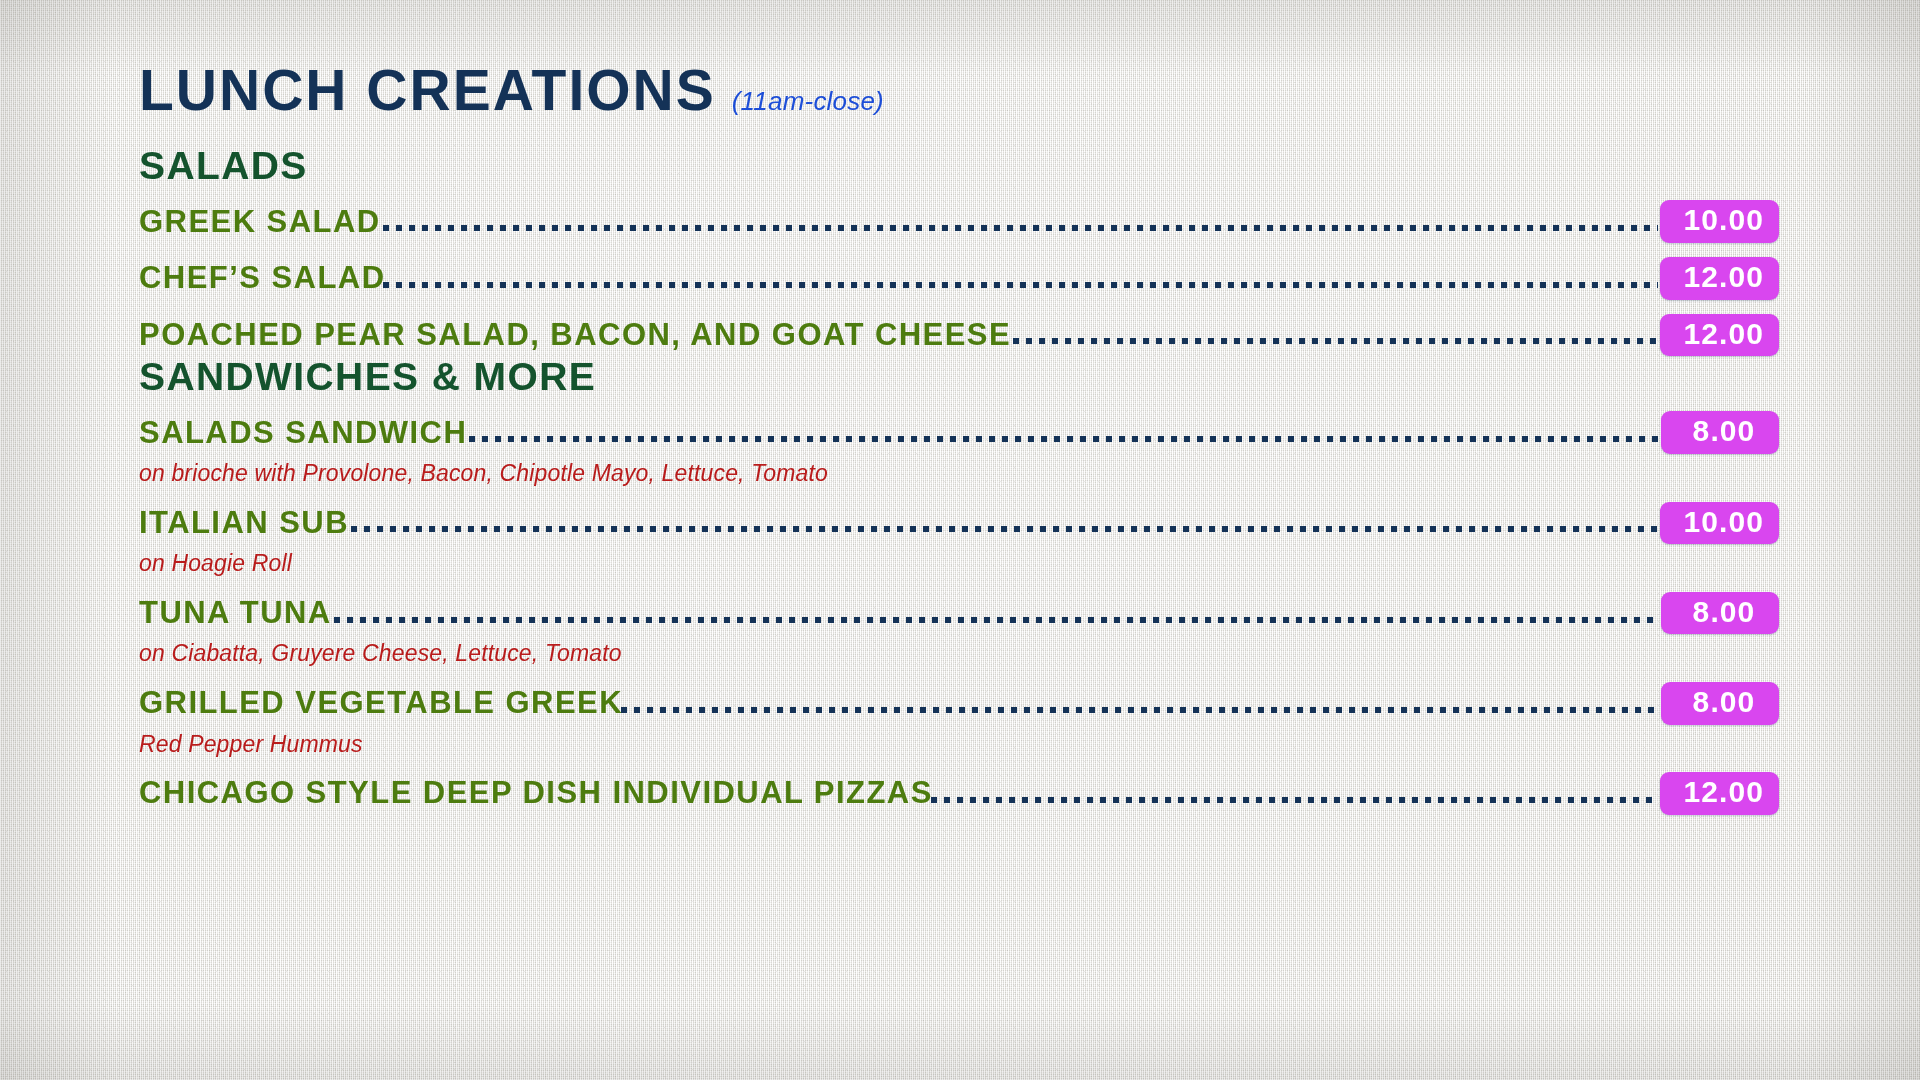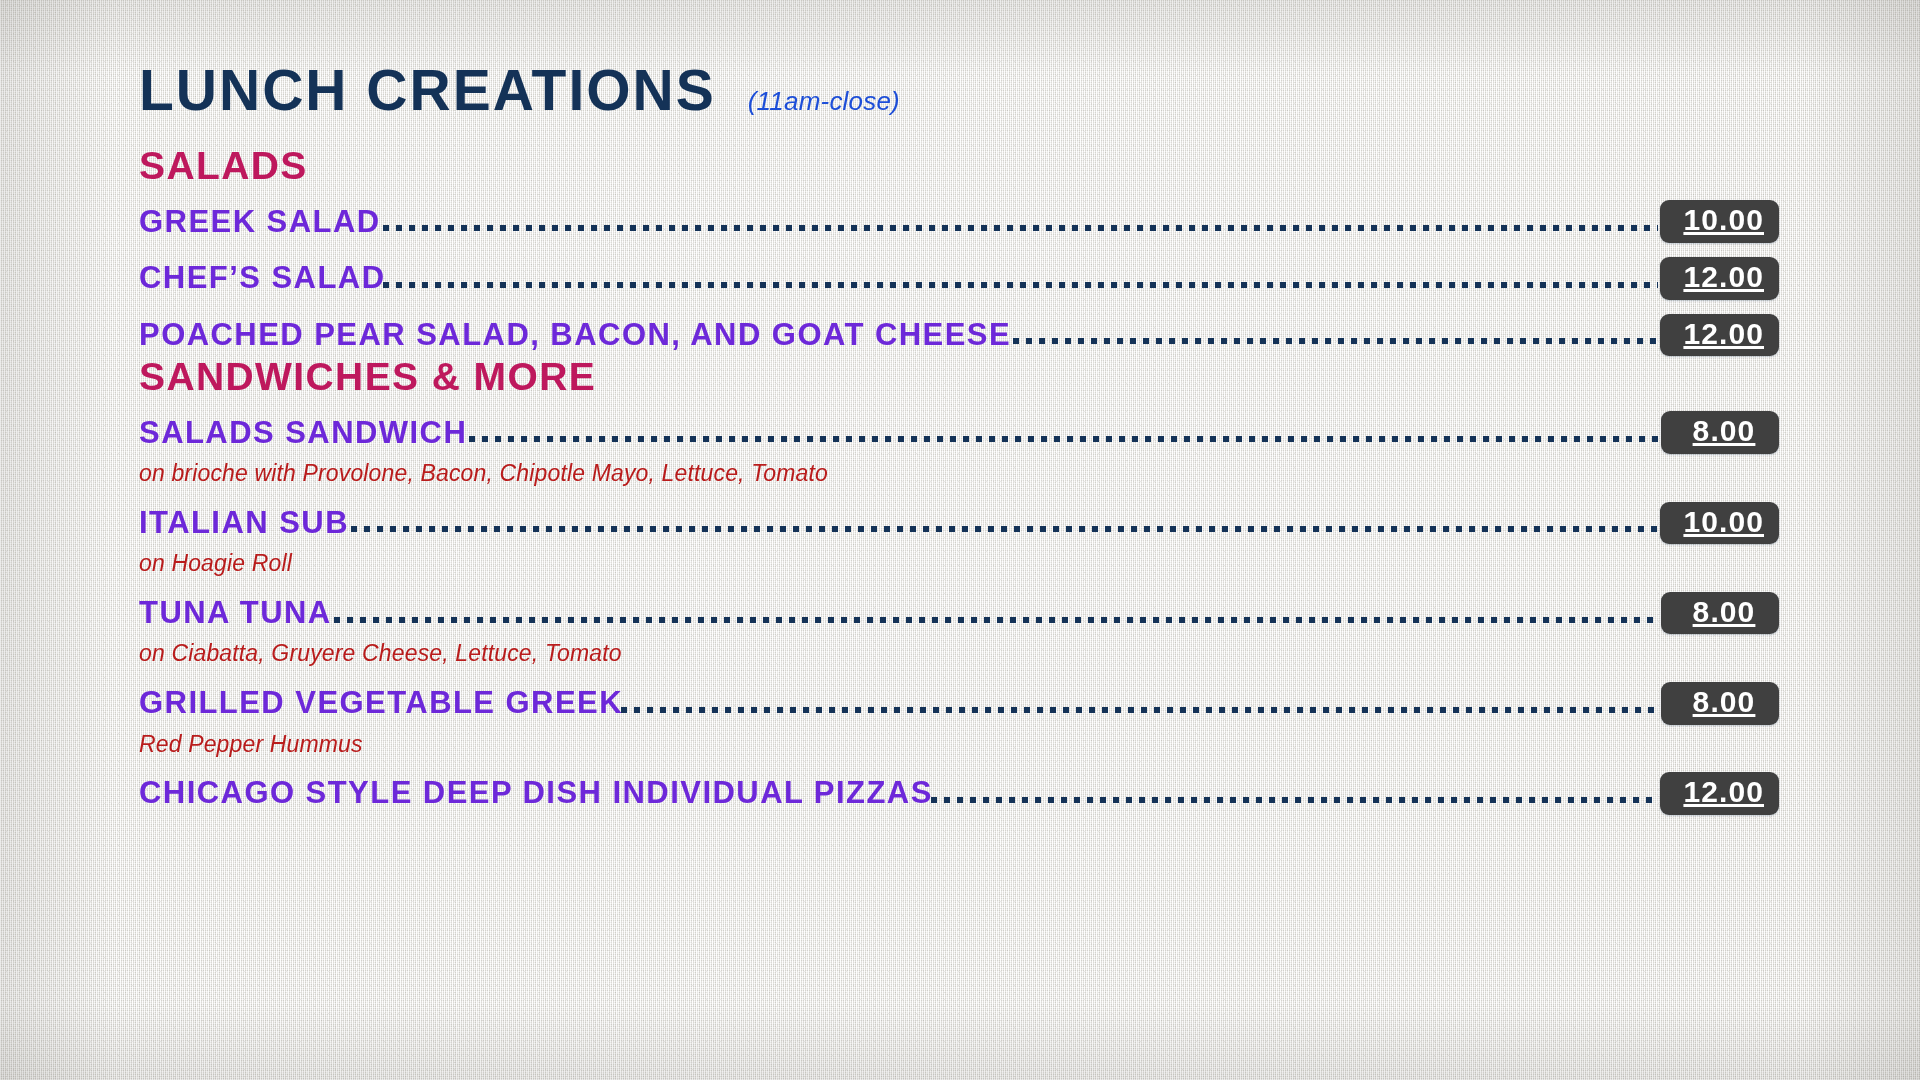--- a/index.html
+++ b/index.html
@@ -56,21 +56,21 @@
   }
 
   
   #page{
     position:absolute; inset:0; z-index:3;
     padding:62px 0 0 139px;
   }
 
   
   #title-row{
-    display:flex; align-items:baseline; gap:32px;
+    display:flex; align-items:baseline; gap:16px;
     margin-bottom:26px;
   }
   #main-title{
     font-size:57px;
     font-weight:700;
     letter-spacing:2.0px;
     color:#143257;
     line-height:1;
     white-space:nowrap;
   }
@@ -81,38 +81,38 @@
     color:#1d4ed8;
     letter-spacing:.2px;
     white-space:nowrap;
   }
 
   
   .section-heading{
     font-size:39px;
     font-weight:700;
     letter-spacing:1.4px;
-    color:#be185d;
+    color:#14532d;
     line-height:1.06;
     margin-bottom:8px;
   }
   .section-block + .section-block{ }
 
   
   .item-row{
     display:flex;
     align-items:center;
     width:1640px;
     margin-top:10px;
   }
   .item-name{
     font-size:31px;
     font-weight:700;
     letter-spacing:1.45px;
-    color:#6d28d9;
+    color:#4d7c0f;
     white-space:nowrap;
     flex:0 0 auto;
   }
   .leader{
     flex:1 1 auto;
     height:31px;
     min-width:10px;
     margin:0 2px;
     position:relative;
     overflow:hidden;
@@ -125,32 +125,31 @@
     height:6px;
     background-image:
       repeating-linear-gradient(90deg,
         #143257 0px, #143257 6px,
         rgba(0,0,0,0) 6px, rgba(0,0,0,0) 13px);
   }
   .leader.tight{ margin-left:-2px; }
 
   .price-badge{
     flex:0 0 auto;
-    background:#404040;
+    background:#d946ef;
     color:#ffffff;
     font-size:30px;
     font-weight:700;
     letter-spacing:1.1px;
     border-radius:9px;
     padding:5px 15px 7px 23px;
     line-height:1.02;
     min-width:118px;
     text-align:center;
     box-shadow:0 1px 2px rgba(20,50,87,.22);
-    text-decoration:underline;
   }
 
   
   .item-desc{
     font-size:23px;
     font-style:italic;
     font-weight:400;
     color:#b91c1c;
     letter-spacing:.15px;
     margin-top:6px;

